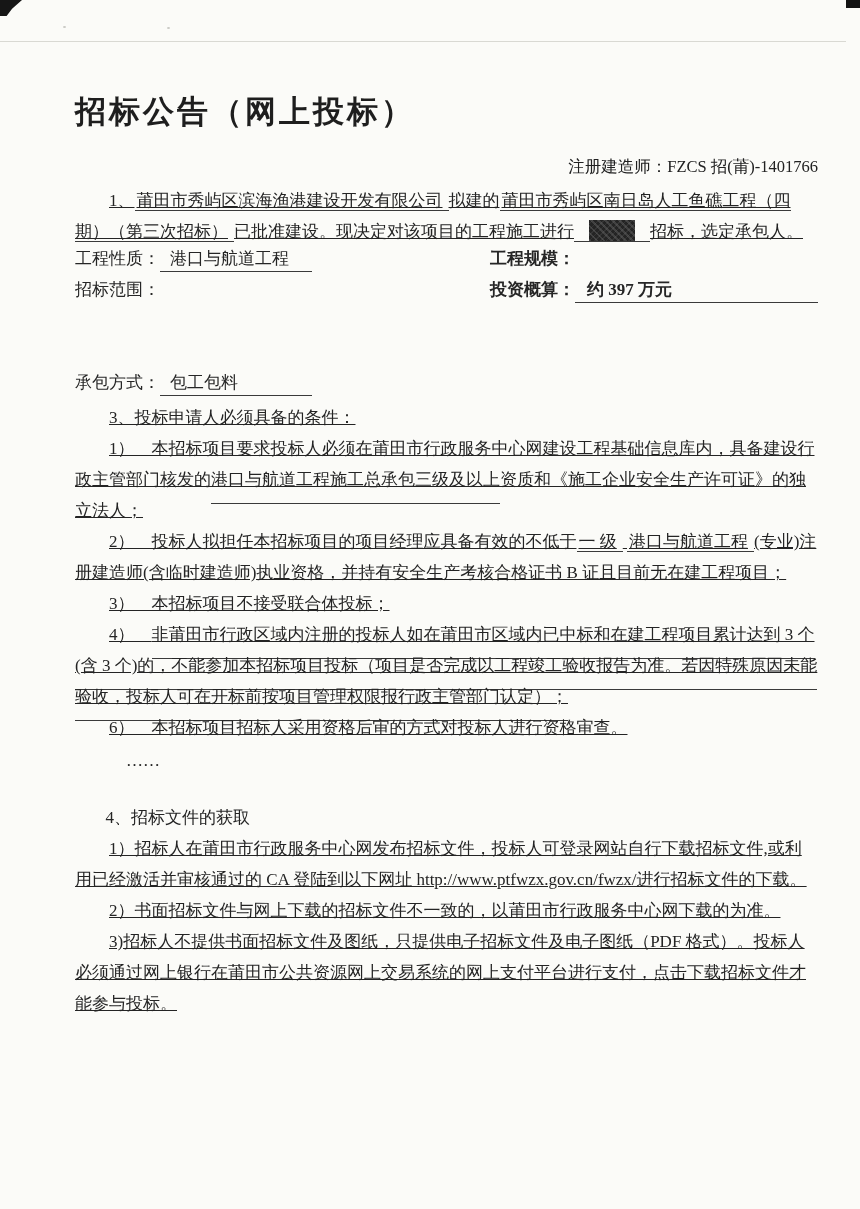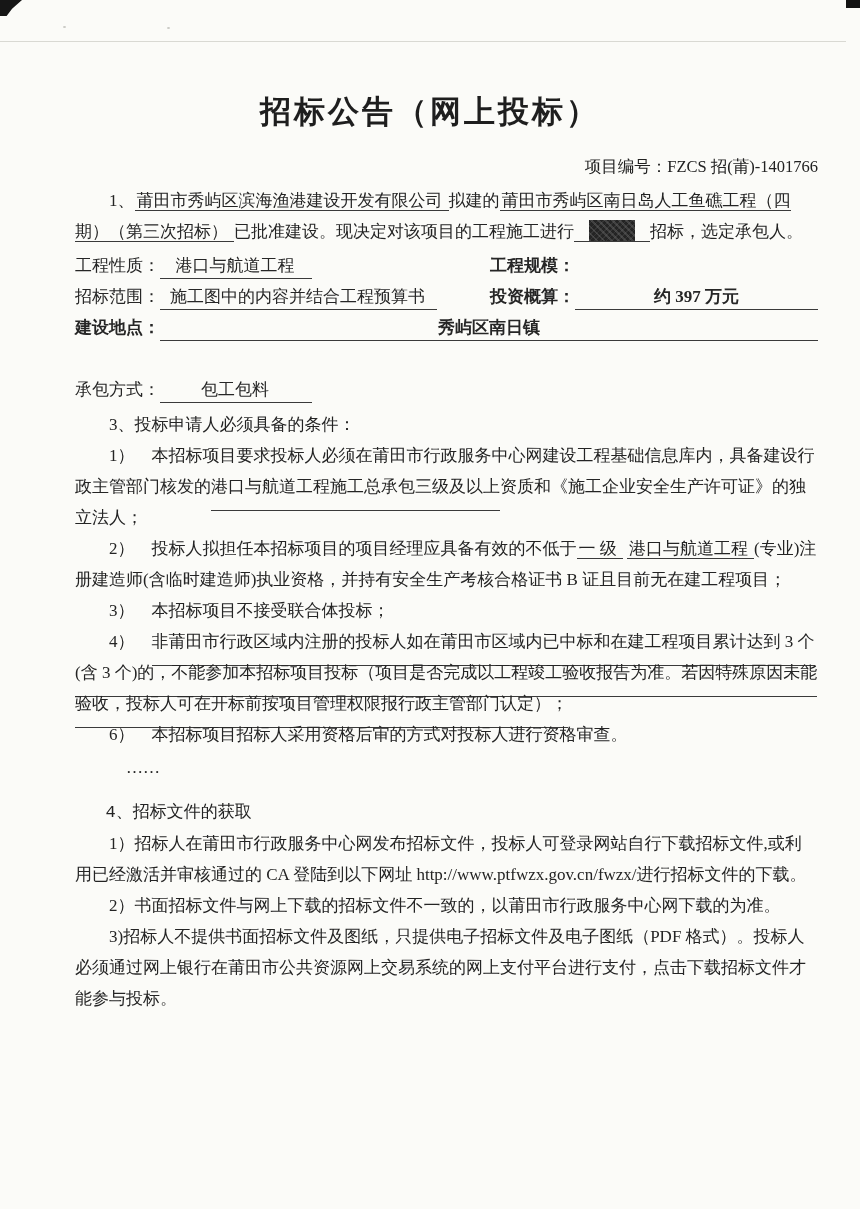--- a/index.html
+++ b/index.html
@@ -30,118 +30,112 @@
     position:absolute;right:0;top:0;width:14px;height:8px;
     background:#131313;
   }
   .speck{position:absolute;background:#c9c9c4;border-radius:50%;}
   .speck.s1{left:63px;top:26px;width:3px;height:2px;}
   .speck.s2{left:167px;top:27px;width:3px;height:2px;}
 
   
   .doc-title{
     margin:92px 33px 11px 0;
-    text-align:center;
     font-family:"Liberation Sans","DejaVu Sans",sans-serif;
     font-weight:bold;
     font-size:31px;
     line-height:40px;
     letter-spacing:3px;
     color:#1e1e1e;
   }
   .project-no{
     margin-top:24px;
     text-align:right;
     font-size:16.5px;
     line-height:22px;
     color:#212121;
   }
 
   
   p{margin:0;font-size:17px;line-height:31px;color:#242424;}
-  .indent{text-indent:2em;}
+  .indent{text-indent:2em;text-decoration:underline;}
   .indent3{text-indent:3em;}
   .p1{margin-top:7px;}
   .u{border-bottom:1.4px solid #3a3a3a;padding-bottom:14px;}
   .u-pad{border-bottom:1.4px solid #3a3a3a;padding:0 6px 0 2px;}
   .blank-u{
     border-bottom:1.4px solid #3a3a3a;
     padding:0 15px;
     white-space:nowrap;
   }
   .redaction{
     display:inline-block;width:46px;height:21px;
     vertical-align:-4px;
     background:
       repeating-linear-gradient(45deg,rgba(120,120,120,.35) 0 2px,transparent 2px 5px),
       repeating-linear-gradient(-45deg,rgba(90,90,90,.3) 0 1px,transparent 1px 4px),
       #242424;
   }
 
   
-  .facts{margin-top:7px;text-align:center;}
+  .facts{margin-top:0;}
   .facts .row{display:flex;align-items:baseline;height:31px;font-size:17px;}
   .facts .cell-left{width:415px;display:flex;align-items:baseline;flex:none;}
   .facts .cell-right{flex:1;display:flex;align-items:baseline;font-weight:bold;}
   .facts .lbl{flex:none;white-space:nowrap;}
   .facts .val{
     border-bottom:1.4px solid #3a3a3a;
     padding:0 12px 1px 10px;
     min-width:130px;
     white-space:nowrap;
   }
   .facts .cell-right .val{flex:1;padding-left:12px;}
   .facts .val.empty{border-bottom:none;}
 
-  .sec4-head{text-indent:1.8em;margin-top:14px;font-family:Liberation Mono, monospace;}
+  .sec4-head{text-indent:1.8em;margin-top:26px;}
   .ellipsis-line{margin-top:2px;}
 </style>
 </head>
 <body>
 
 <div class="corner-mark-tl"></div>
 <div class="corner-mark-tr"></div>
 <div class="scan-line"></div>
 <div class="speck s1"></div>
 <div class="speck s2"></div>
 
 <div class="page">
 
   <div class="doc-title">招标公告（网上投标）</div>
 
-  <div class="project-no"><span>项目编号：</span><span>FZCS 招(莆)-1401766</span></div>
+  <div class="project-no"><span>注册建造师：</span><span>FZCS 招(莆)-1401766</span></div>
 
   <p class="indent p1"><span>1、</span><span class="u-pad">莆田市秀屿区滨海渔港建设开发有限公司</span><span>拟建的</span><span class="u-pad">莆田市秀屿区南日岛人工鱼礁工程（四期）（第三次招标）</span><span>已批准建设。现决定对该项目的工程施工进行</span><span class="blank-u"><span class="redaction"></span></span><span>招标，选定承包人。</span></p>
 
 
   <div class="facts">
     <div class="row">
       <div class="cell-left">
           <span class="lbl">工程性质：</span>
           <span class="val">港口与航道工程</span>
         </div>
       <div class="cell-right">
           <span class="lbl">工程规模：</span>
         </div>
     </div>
     <div class="row">
       <div class="cell-left">
           <span class="lbl">招标范围：</span>
-          <span class="val">施工图中的内容并结合工程预算书</span>
         </div>
       <div class="cell-right">
           <span class="lbl">投资概算：</span>
           <span class="val">约 397 万元</span>
         </div>
     </div>
     <div class="row">
-      <div class="cell-right">
-          <span class="lbl">建设地点：</span>
-          <span class="val">秀屿区南日镇</span>
-        </div>
     </div>
     <div class="row">
     </div>
     <div class="row">
       <div class="cell-left">
           <span class="lbl">承包方式：</span>
           <span class="val">包工包料</span>
         </div>
       <div class="cell-right">
           <span class="val empty"></span>

